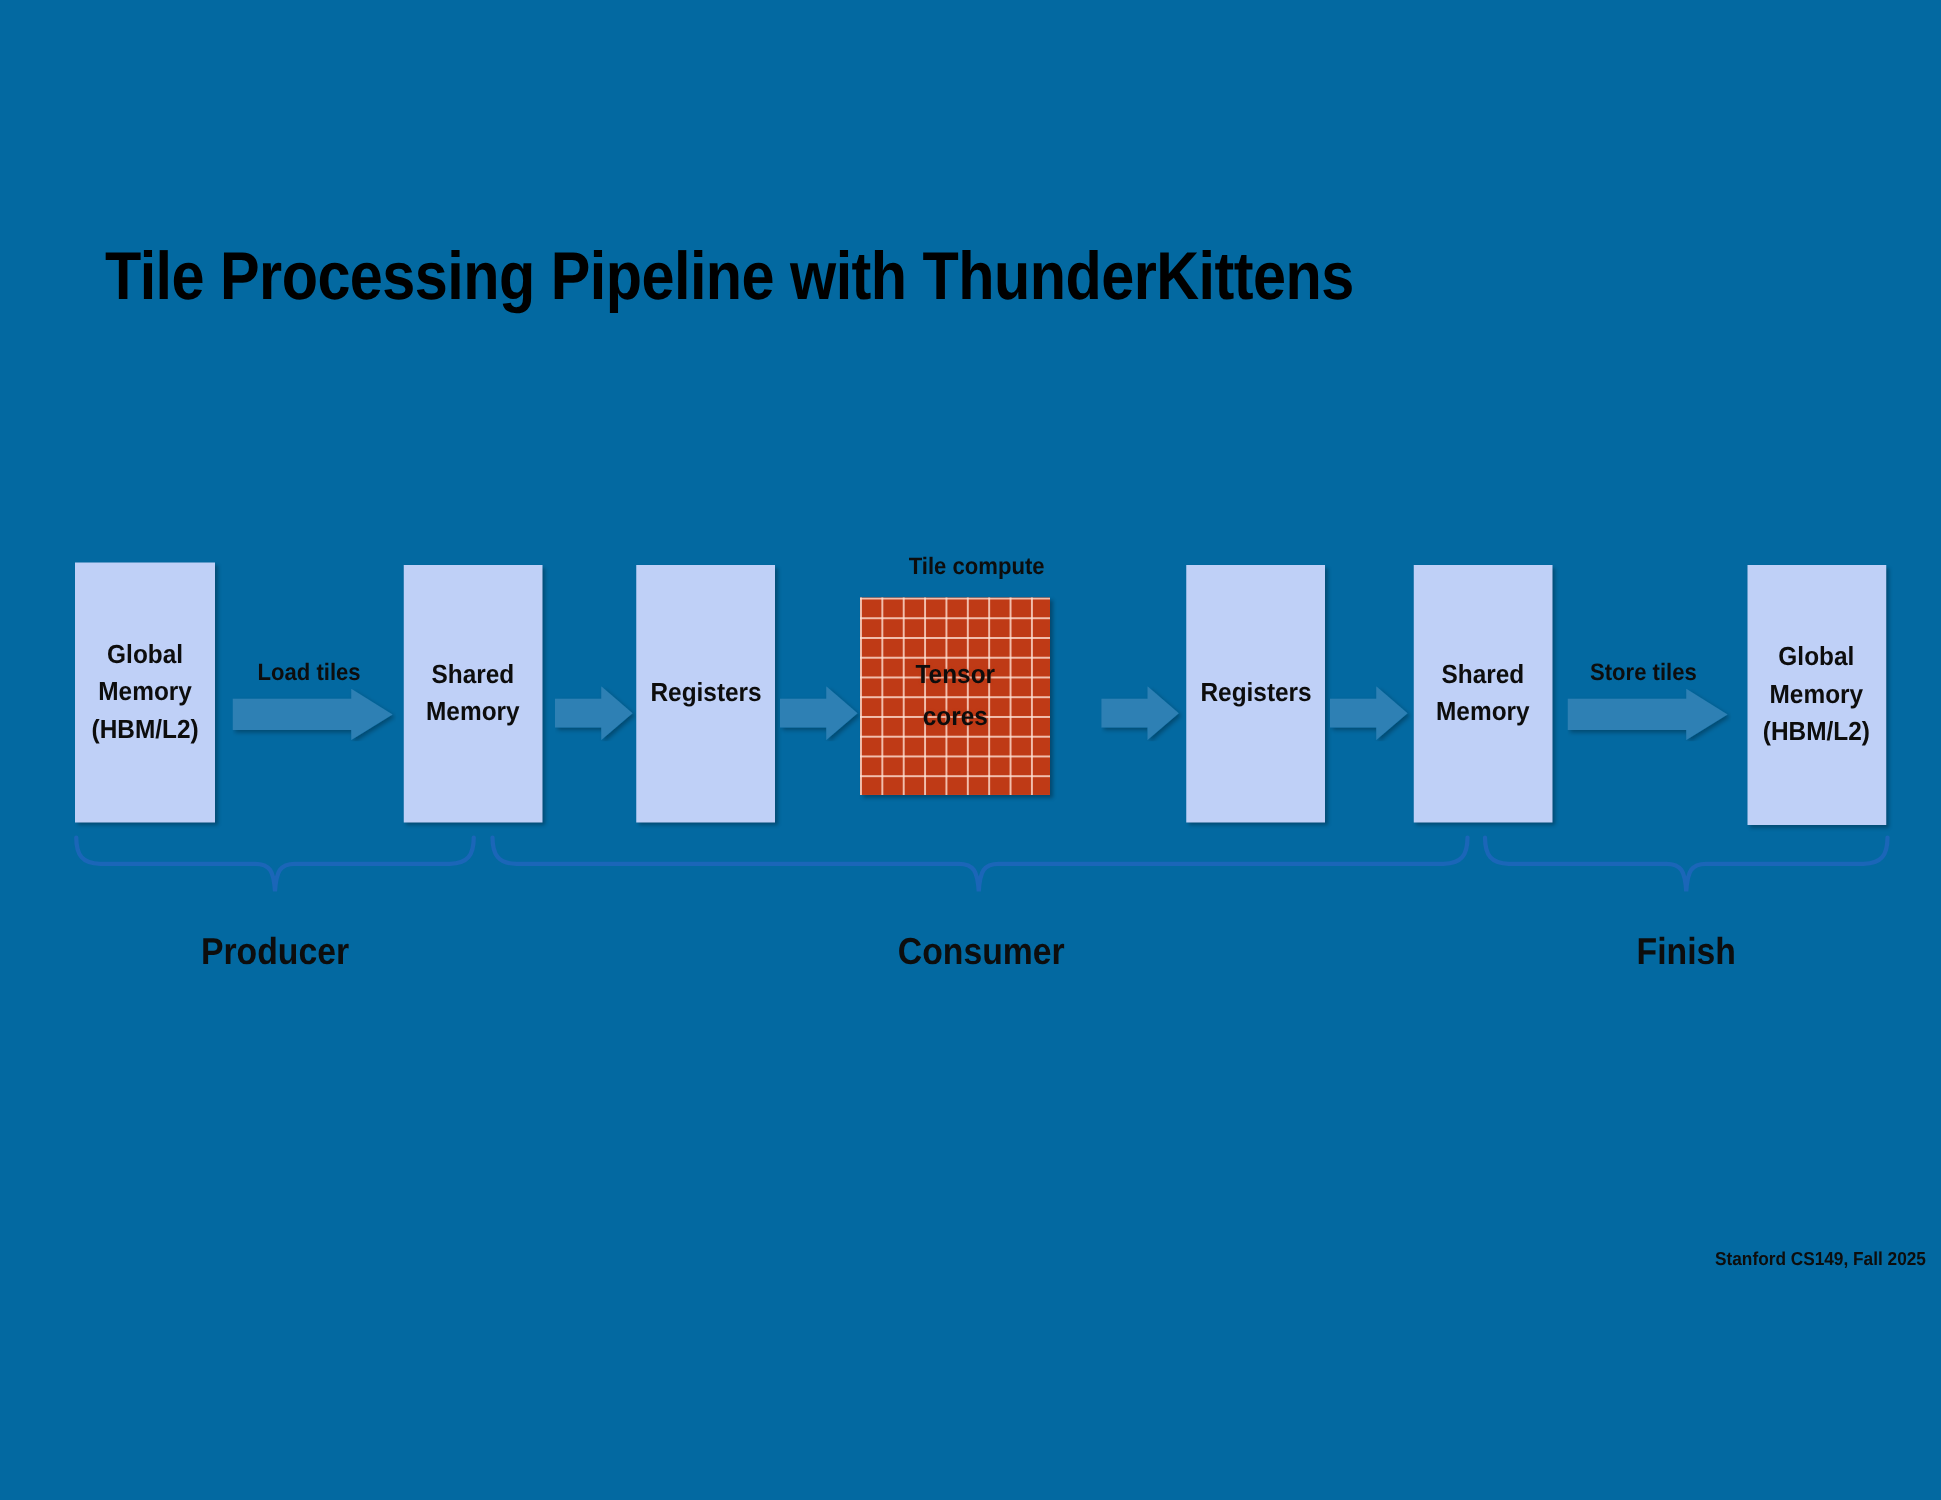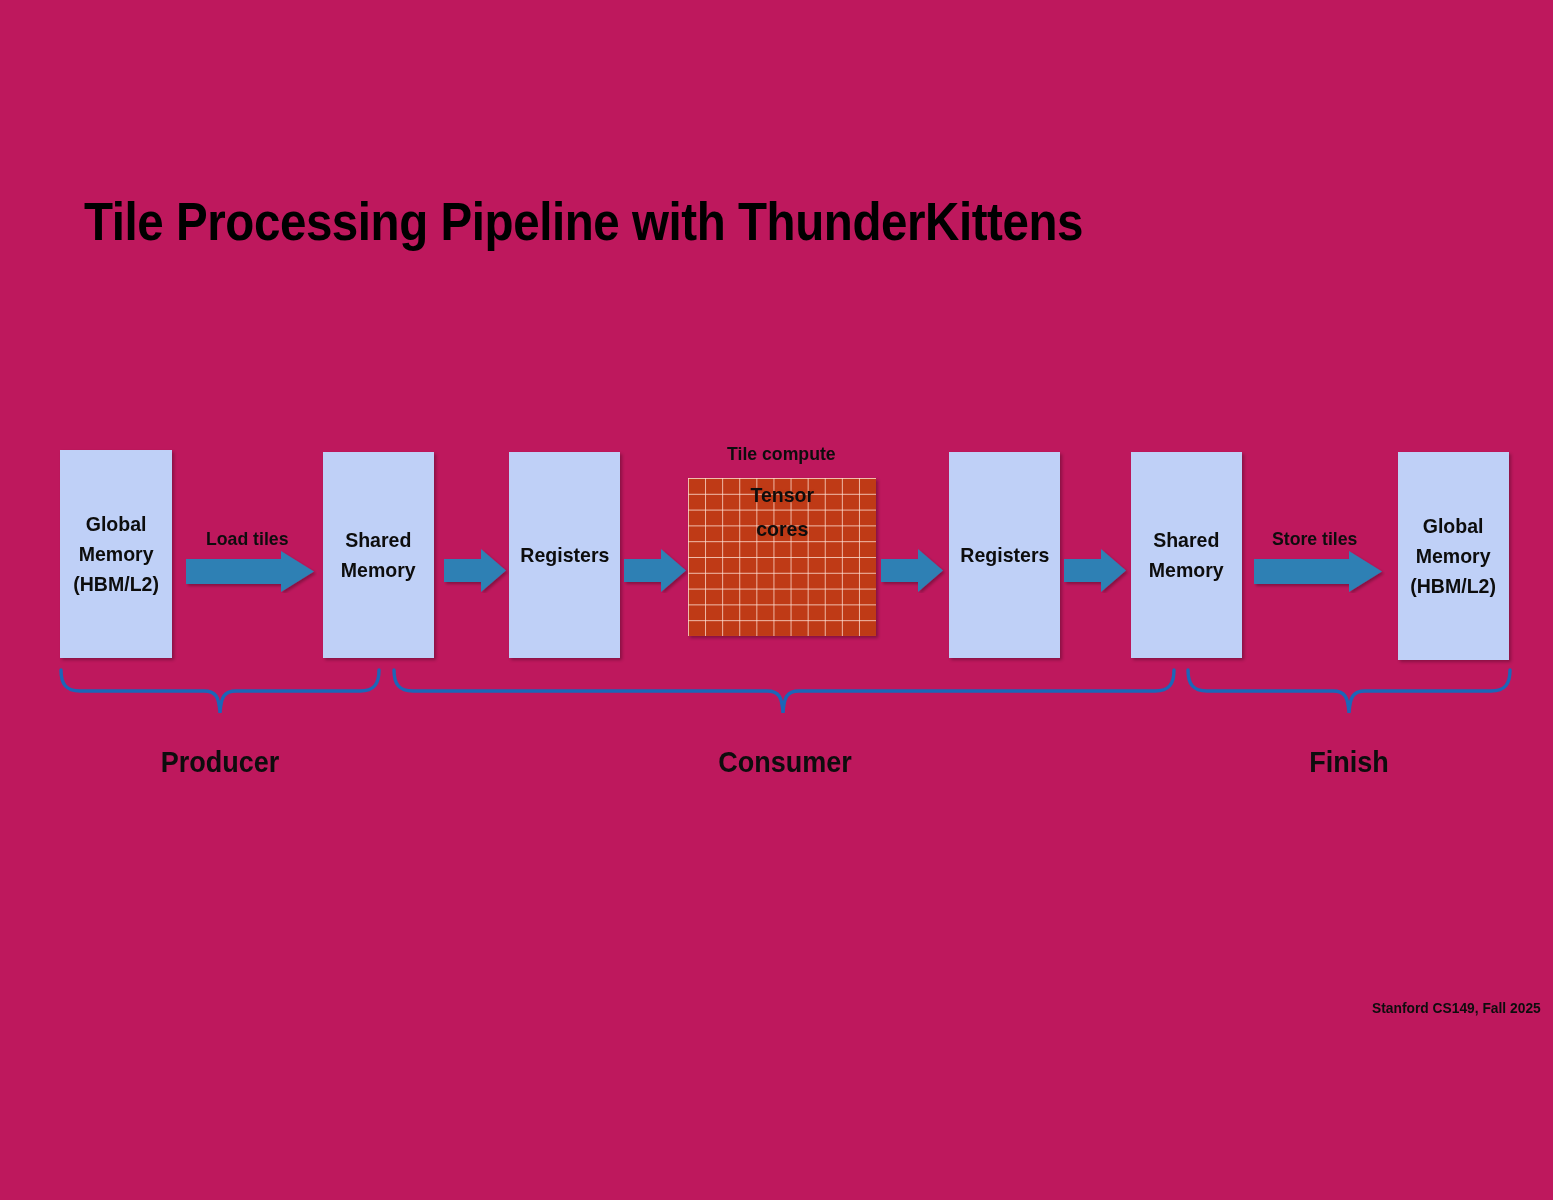--- a/index.html
+++ b/index.html
@@ -13,21 +13,21 @@
     position: relative;
     font-family: "Liberation Sans", sans-serif;
     overflow: hidden;
   }
 
   #slide {
     position: absolute;
     left: 0; top: 0;
     width: 1553px;
     height: 1200px;
-    background: #be185d;
+    background: #0369a1;
   }
 
   
   #slide-title {
     position: absolute;
     left: 84px;
     top: 192px;
     font-size: 54px;
     font-weight: bold;
     color: #000000;
@@ -72,30 +72,30 @@
     white-space: nowrap;
     transform: scaleX(0.93);
     transform-origin: left center;
   }
 
   
   #tensor-tile {
     position: absolute;
     left: 688px;
     top: 478px;
-    width: 188px;
+    width: 152px;
     height: 158px;
     background-color: #BF3A16;
     background-image:
       linear-gradient(to right, rgba(255,226,214,0.78) 1.3px, transparent 1.3px),
       linear-gradient(to bottom, rgba(255,226,214,0.78) 1.3px, transparent 1.3px);
     background-size: 17.1px 15.8px;
     box-shadow: 2px 2px 3px rgba(0,0,0,0.30);
     display: flex;
-    align-items: flex-start;
+    align-items: center;
     justify-content: center;
   }
   #tensor-tile .box-label {
     font-size: 21px;
     font-weight: bold;
     color: #0d0d0d;
     text-align: center;
     line-height: 1.62;
     transform: scaleX(0.93);
     white-space: pre-line;

